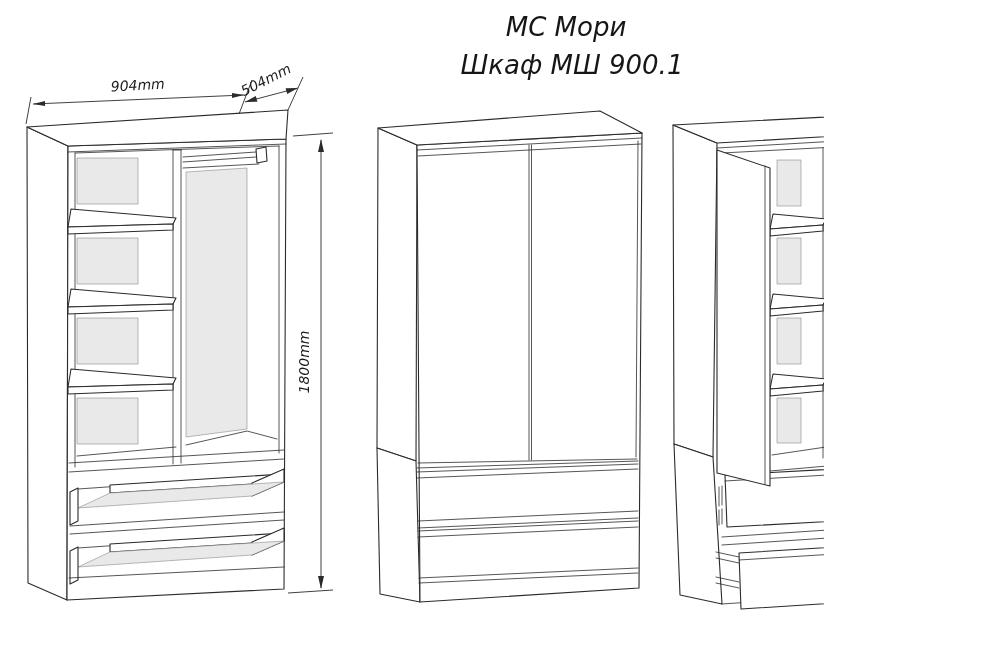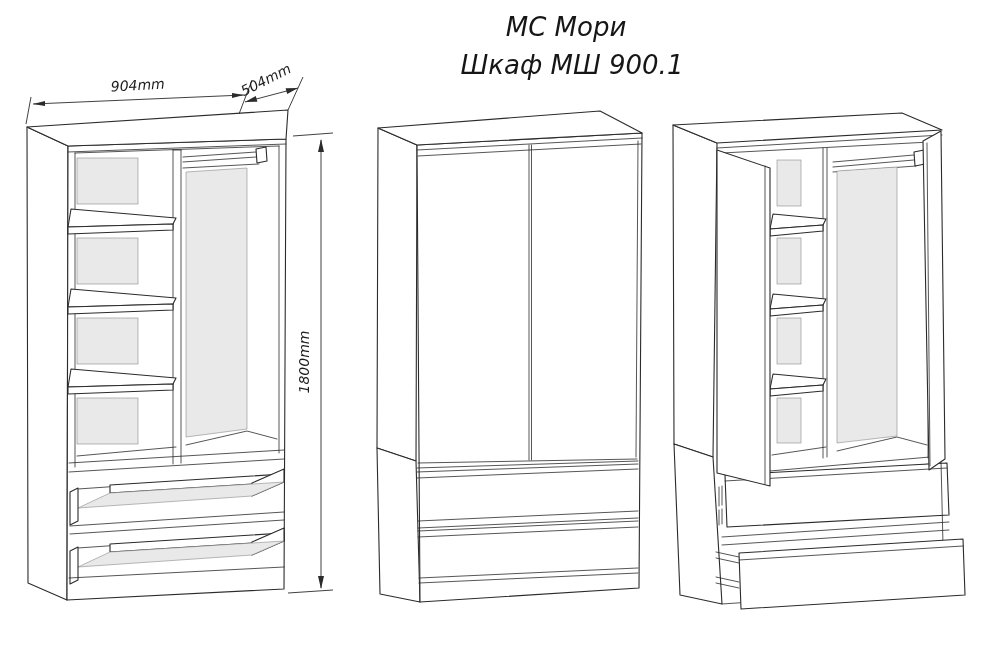--- a/index.html
+++ b/index.html
@@ -2,21 +2,21 @@
 <html style="--line: #2b2b2b; --panel_fill: #e9e9e9; --background: #ffffff;"><head>
 <meta charset="utf-8">
 <style>
   :root{
     --line:#2b2b2b;
     --panel_fill:#e9e9e9;
     --background:#ffffff;
   }
   html,body{margin:0;padding:0;background:var(--background);}
   .stage{
-    position:relative;width:1000px;height:645px;background:var(--background);
+    position:relative;width:824px;height:645px;background:var(--background);
     font-family:"DejaVu Sans","Liberation Sans",sans-serif;overflow:hidden;
   }
   svg{display:block}
   .tn{stroke:var(--line);stroke-width:.8;fill:none;stroke-linecap:round}
   .fw{fill:#ffffff;stroke:var(--line);stroke-width:1.1;stroke-linejoin:round}
   .fg{fill:var(--panel_fill);stroke:#8a8a8a;stroke-width:.6}
   .dim{stroke:var(--line);stroke-width:.9;fill:none}
   .ar{fill:var(--line);stroke:none}
   .dimtxt{font-style:italic;font-size:14px;fill:#1c1c1c;text-anchor:middle}
   .title{font-style:italic;font-size:26px;fill:#161616;text-anchor:middle}

